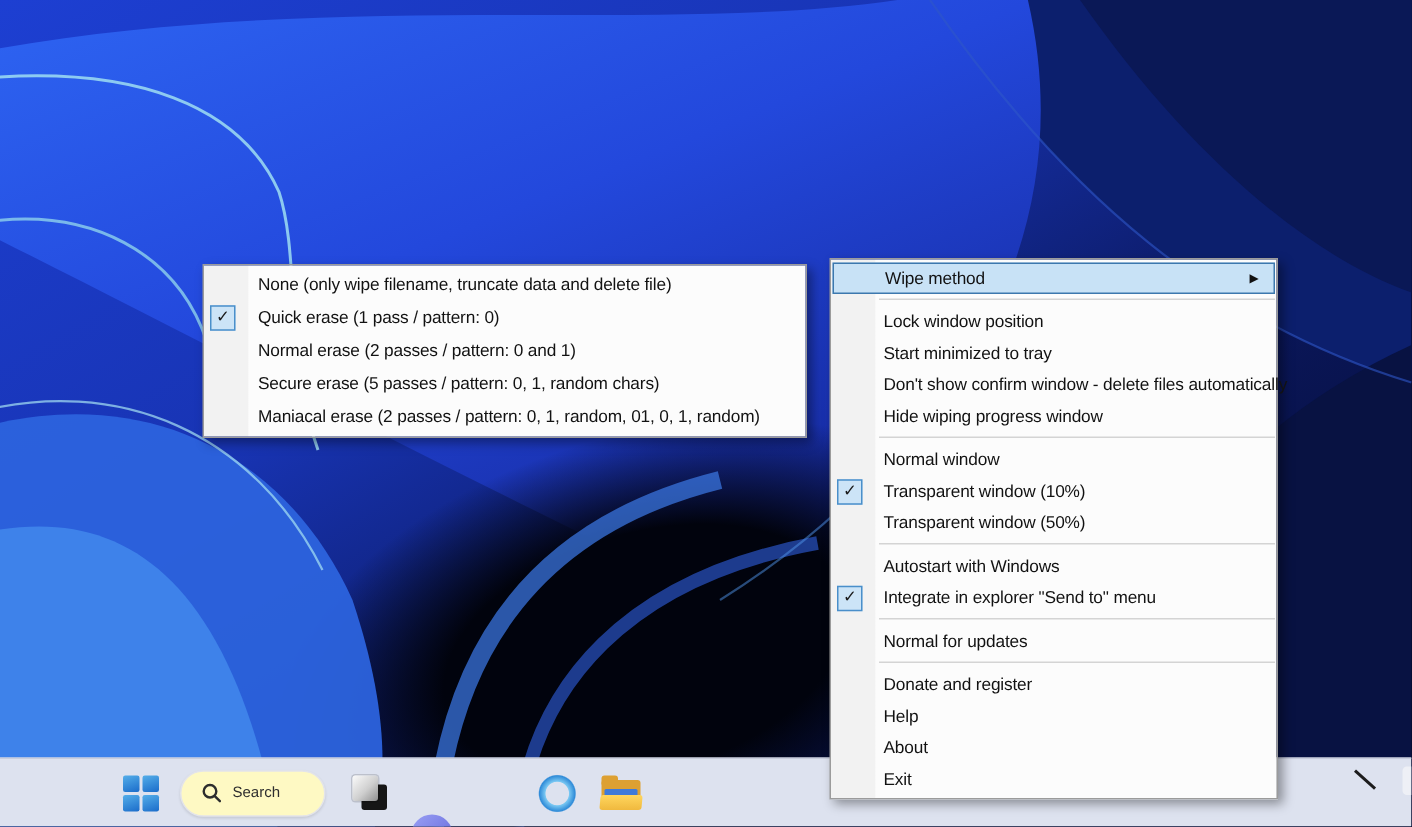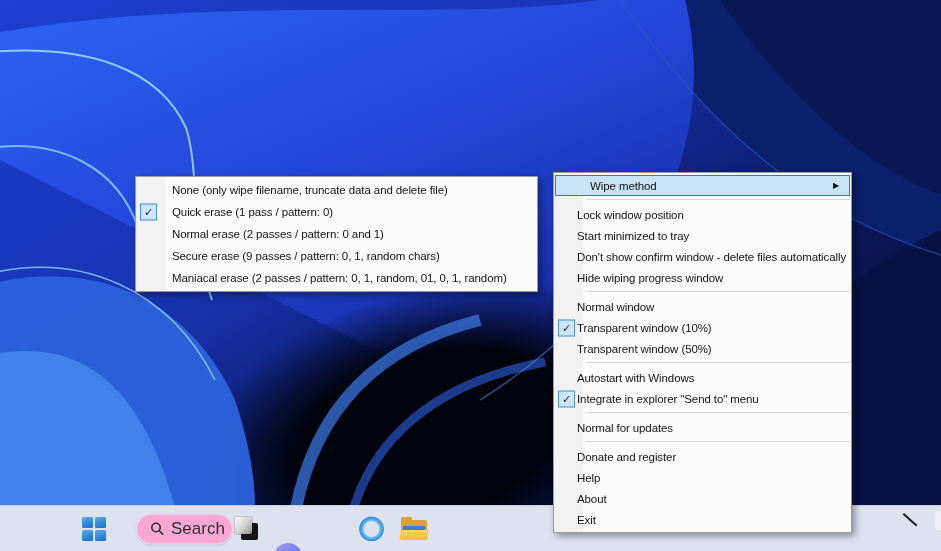--- a/index.html
+++ b/index.html
@@ -17,21 +17,21 @@
   .menu {
     position:absolute; z-index:10;
     background:linear-gradient(90deg,#f2f2f2 0px,#f2f2f2 29px,#fcfcfc 30px);
     border:1px solid #9b9b9b;
     box-shadow:3px 3px 7px rgba(0,0,0,0.38);
     padding:2px 0;
   }
   .mrow {
     position:relative; height:21px;
     display:flex; align-items:center;
-    padding-left:23px; padding-right:6px;
+    padding-left:35px; padding-right:6px;
     font-size:11.5px; letter-spacing:-0.1px;
     color:#121212; white-space:nowrap;
   }
   .submenu .mrow { height:22px; padding-left:36px; }
   .msep { height:8px; position:relative; }
   .msep::after {
     content:""; position:absolute; left:32px; right:1px; top:3px;
     border-top:1px solid #d4d4d4;
   }
   .mcheck {
@@ -58,25 +58,25 @@
     background:#dde2ef; border-top:1px solid #c9cedd; z-index:5;
   }
   .tb-item { position:absolute; top:50%; transform:translateY(-50%); }
 
   .start-btn { left:81px; width:26px; height:26px; display:grid;
     grid-template-columns:11px 11px; grid-template-rows:11px 11px; gap:2px;
     padding:1px; cursor:pointer; }
   .start-btn span { background:linear-gradient(160deg,#54aee9,#1b6cca); border-radius:1.5px; }
 
   .search-pill {
-    left:136px; width:97px; height:31px; border-radius:16px;
-    background:#f9a8d4; border:1px solid #e3e4ea;
+    left:120px; width:97px; height:31px; border-radius:16px;
+    background:#fef9c3; border:1px solid #e3e4ea;
     box-shadow:0 1px 2px rgba(0,0,0,0.12);
     display:flex; align-items:center; gap:7px; padding-left:13px;
-    font-size:17px; color:#2e2e2e; cursor:pointer;
+    font-size:10px; color:#2e2e2e; cursor:pointer;
   }
 
   .icon28 { width:28px; height:28px; cursor:pointer; position:relative; }
 
   
   .squares-app { left:233px; }
   .squares-app .back  { position:absolute; left:8px; top:8px; width:17px; height:17px;
      background:#161616; border-radius:2px; }
   .squares-app .front { position:absolute; left:2px; top:2px; width:17px; height:17px;
      background:linear-gradient(135deg,#fbfbfb 0%,#cfcfcf 55%,#8f8f8f 100%);
@@ -195,21 +195,21 @@
     <span>None (only wipe filename, truncate data and delete file)</span>
   </div>
   <div class="mrow">
     <span class="mcheck">✓</span>
     <span>Quick erase (1 pass / pattern: 0)</span>
   </div>
   <div class="mrow">
     <span>Normal erase (2 passes / pattern: 0 and 1)</span>
   </div>
   <div class="mrow">
-    <span>Secure erase (9 passes / pattern: 0, 1, random chars)</span>
+    <span>Secure erase (5 passes / pattern: 0, 1, random chars)</span>
   </div>
   <div class="mrow">
     <span>Maniacal erase (2 passes / pattern: 0, 1, random, 01, 0, 1, random)</span>
   </div>
 </div>
 
 <div class="menu mainmenu">
   <div class="mrow highlight">
     <span>Wipe method</span>
     <span class="marrow">▶</span>

